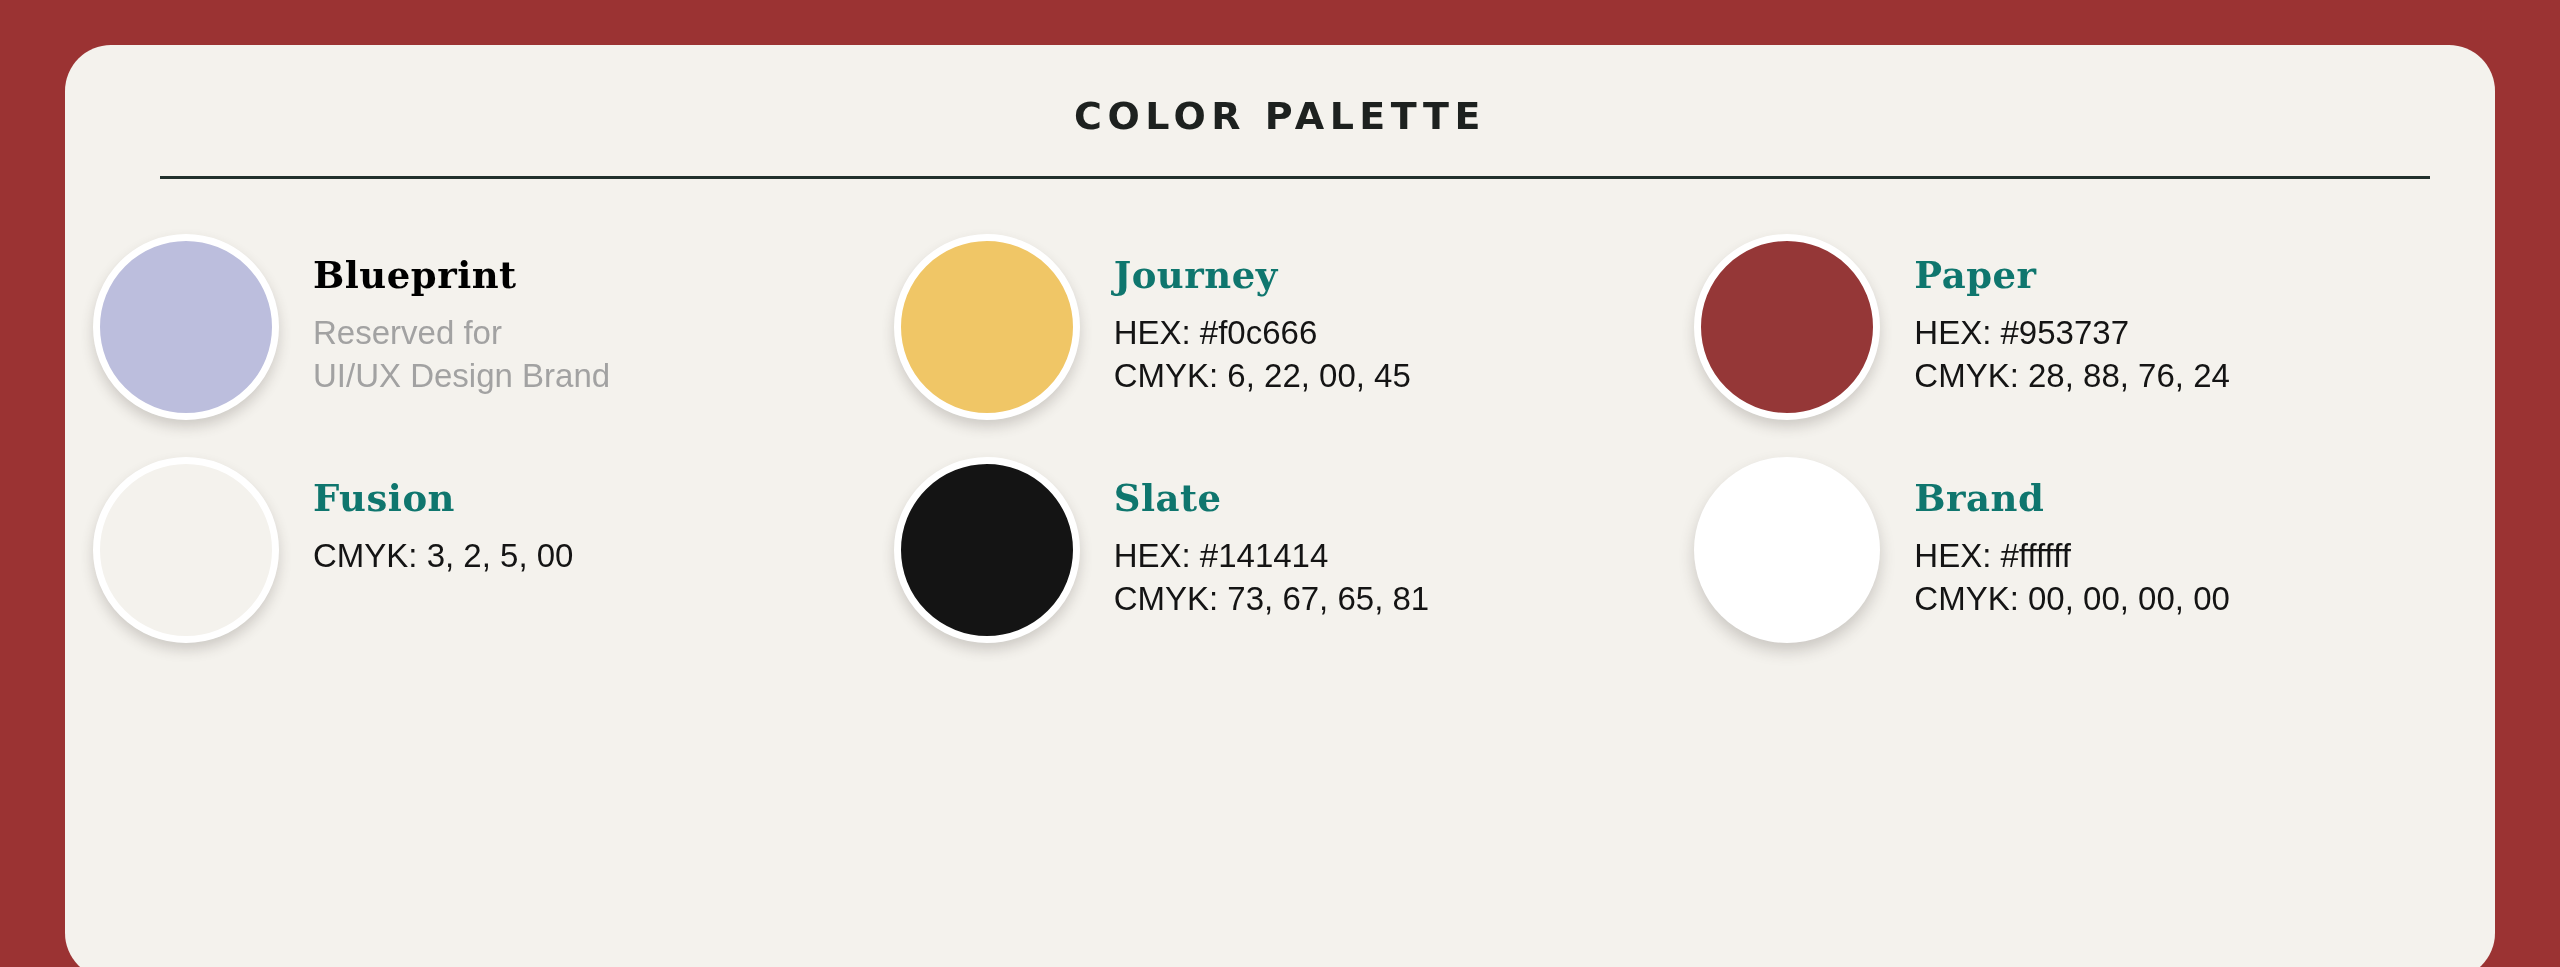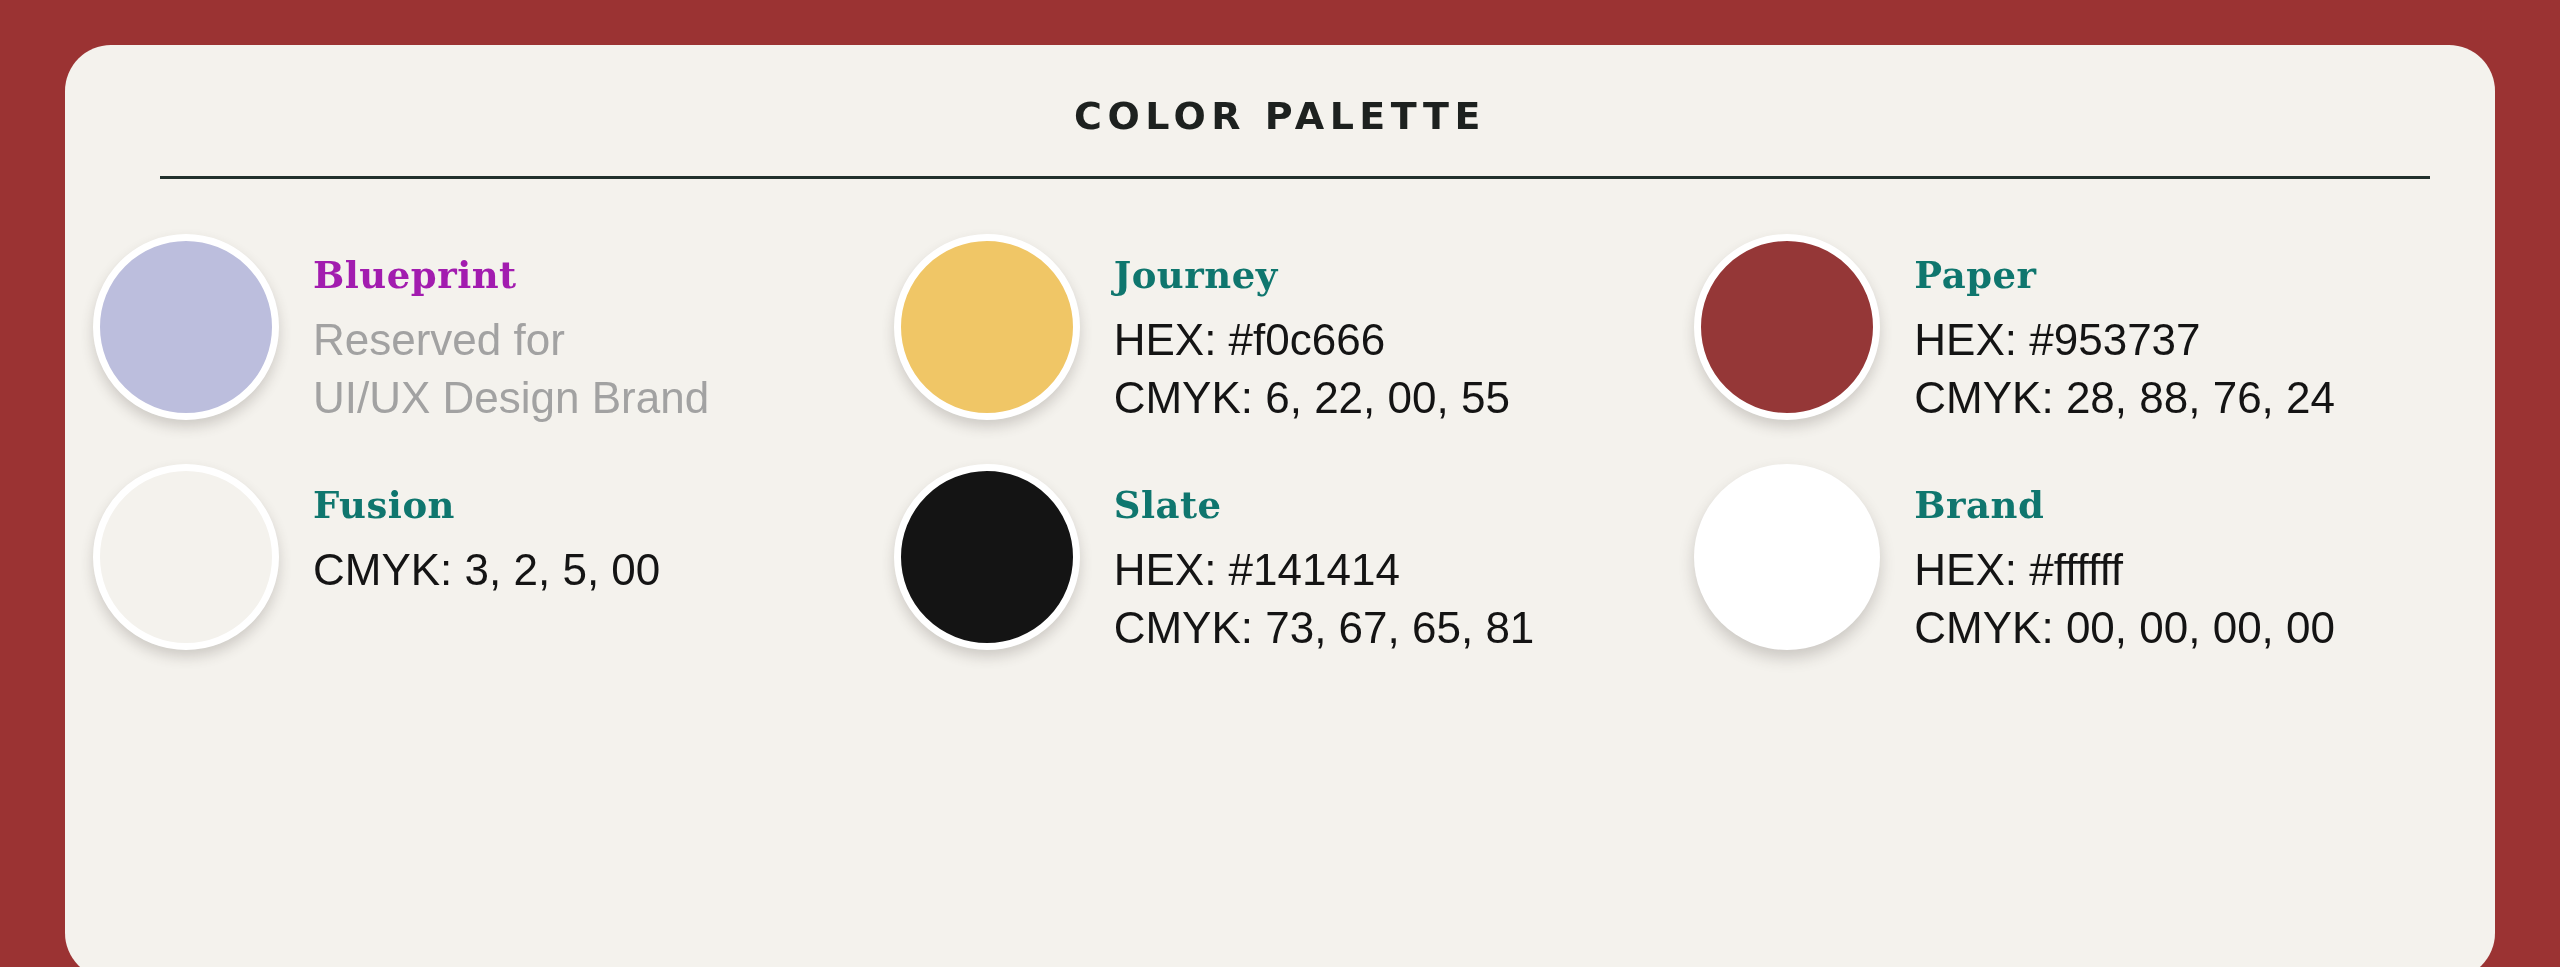--- a/index.html
+++ b/index.html
@@ -91,26 +91,26 @@
     font-family: "DejaVu Serif", "Liberation Serif", serif;
     font-weight: 700;
     font-size: 37px;
     letter-spacing: 0.5px;
     color: #0f766e;
     line-height: 1.05;
     margin-bottom: 16px;
   }
 
   .swatch-name.muted {
-    color: #a21caf;
+    color: #000000;
   }
 
   .swatch-line {
     font-family: "Liberation Sans", sans-serif;
-    font-size: 44px;
+    font-size: 33px;
     font-weight: 400;
     color: #141414;
     line-height: 1.32;
     white-space: nowrap;
   }
 
   .swatch-line.note {
     color: #a2a2a2;
   }
 </style>
@@ -136,21 +136,21 @@
       </div>
     </div>
 
     <div class="swatch-item">
       <div class="swatch-circle-wrap">
         <div class="swatch-circle" style="background: rgb(240, 198, 102);"></div>
       </div>
       <div class="swatch-text">
         <div class="swatch-name">Journey</div>
         <div class="swatch-line">HEX: #f0c666</div>
-        <div class="swatch-line">CMYK: 6, 22, 00, 55</div>
+        <div class="swatch-line">CMYK: 6, 22, 00, 45</div>
       </div>
     </div>
 
     <div class="swatch-item">
       <div class="swatch-circle-wrap">
         <div class="swatch-circle" style="background: rgb(149, 55, 55);"></div>
       </div>
       <div class="swatch-text">
         <div class="swatch-name">Paper</div>
         <div class="swatch-line">HEX: #953737</div>

